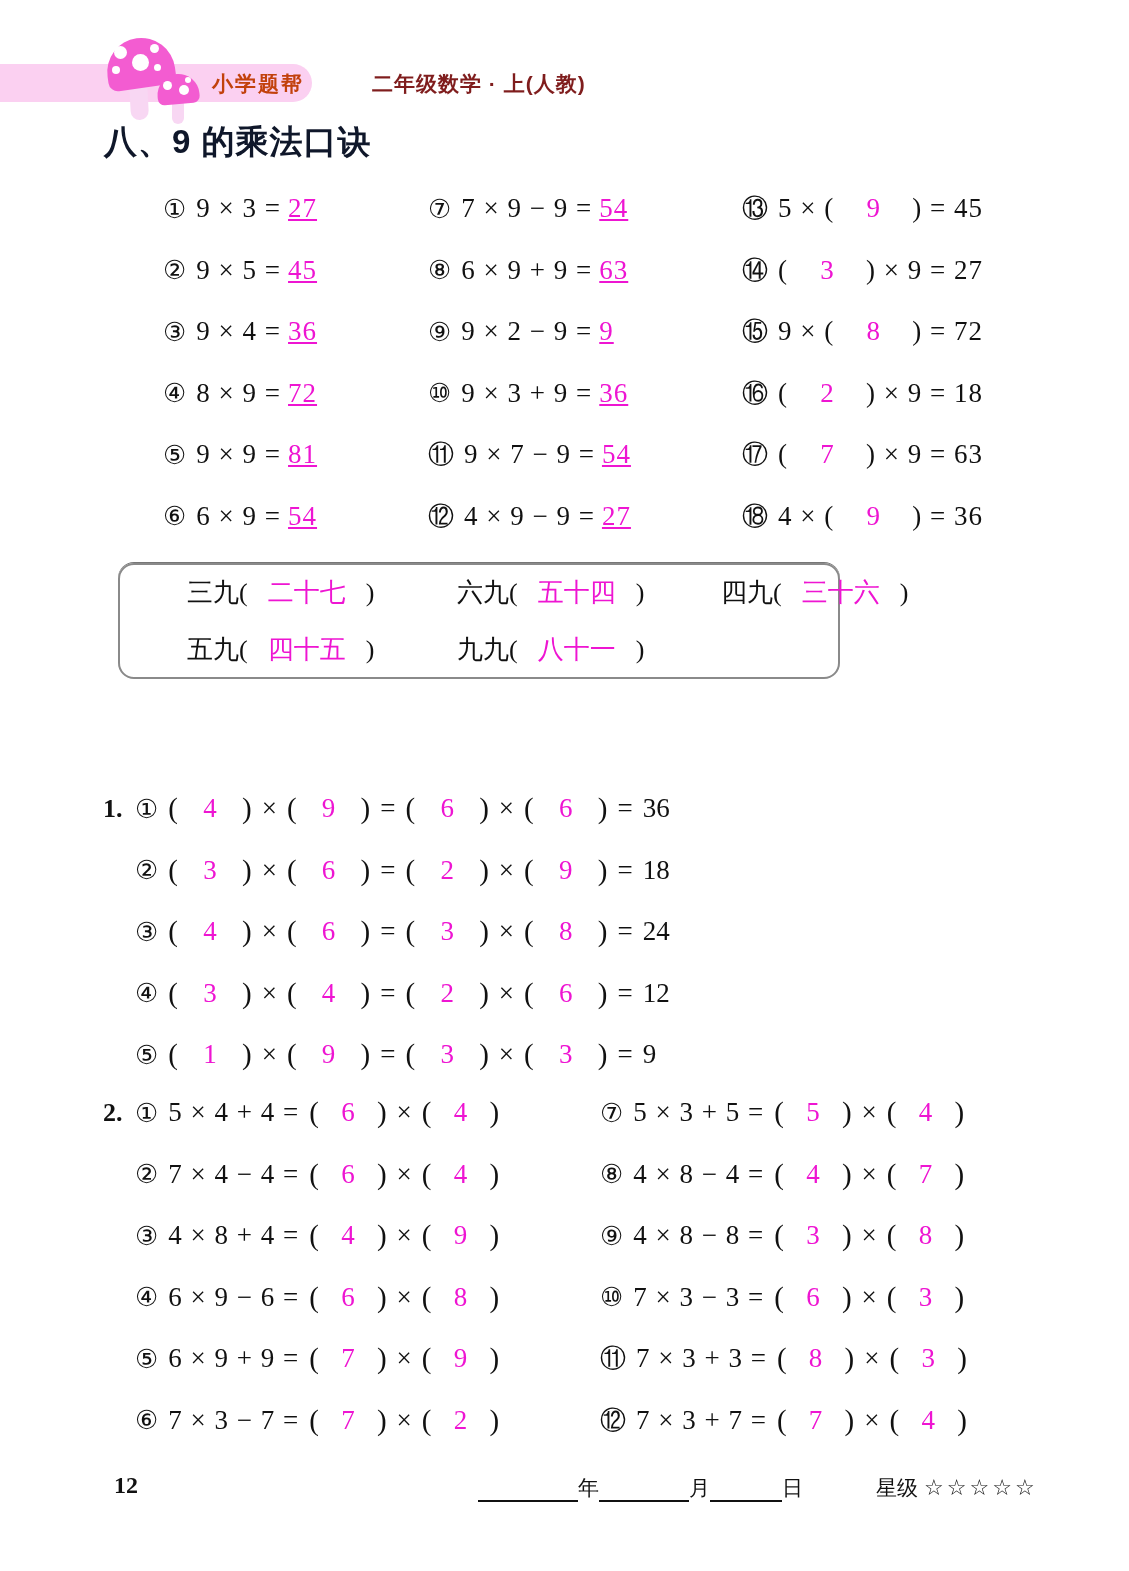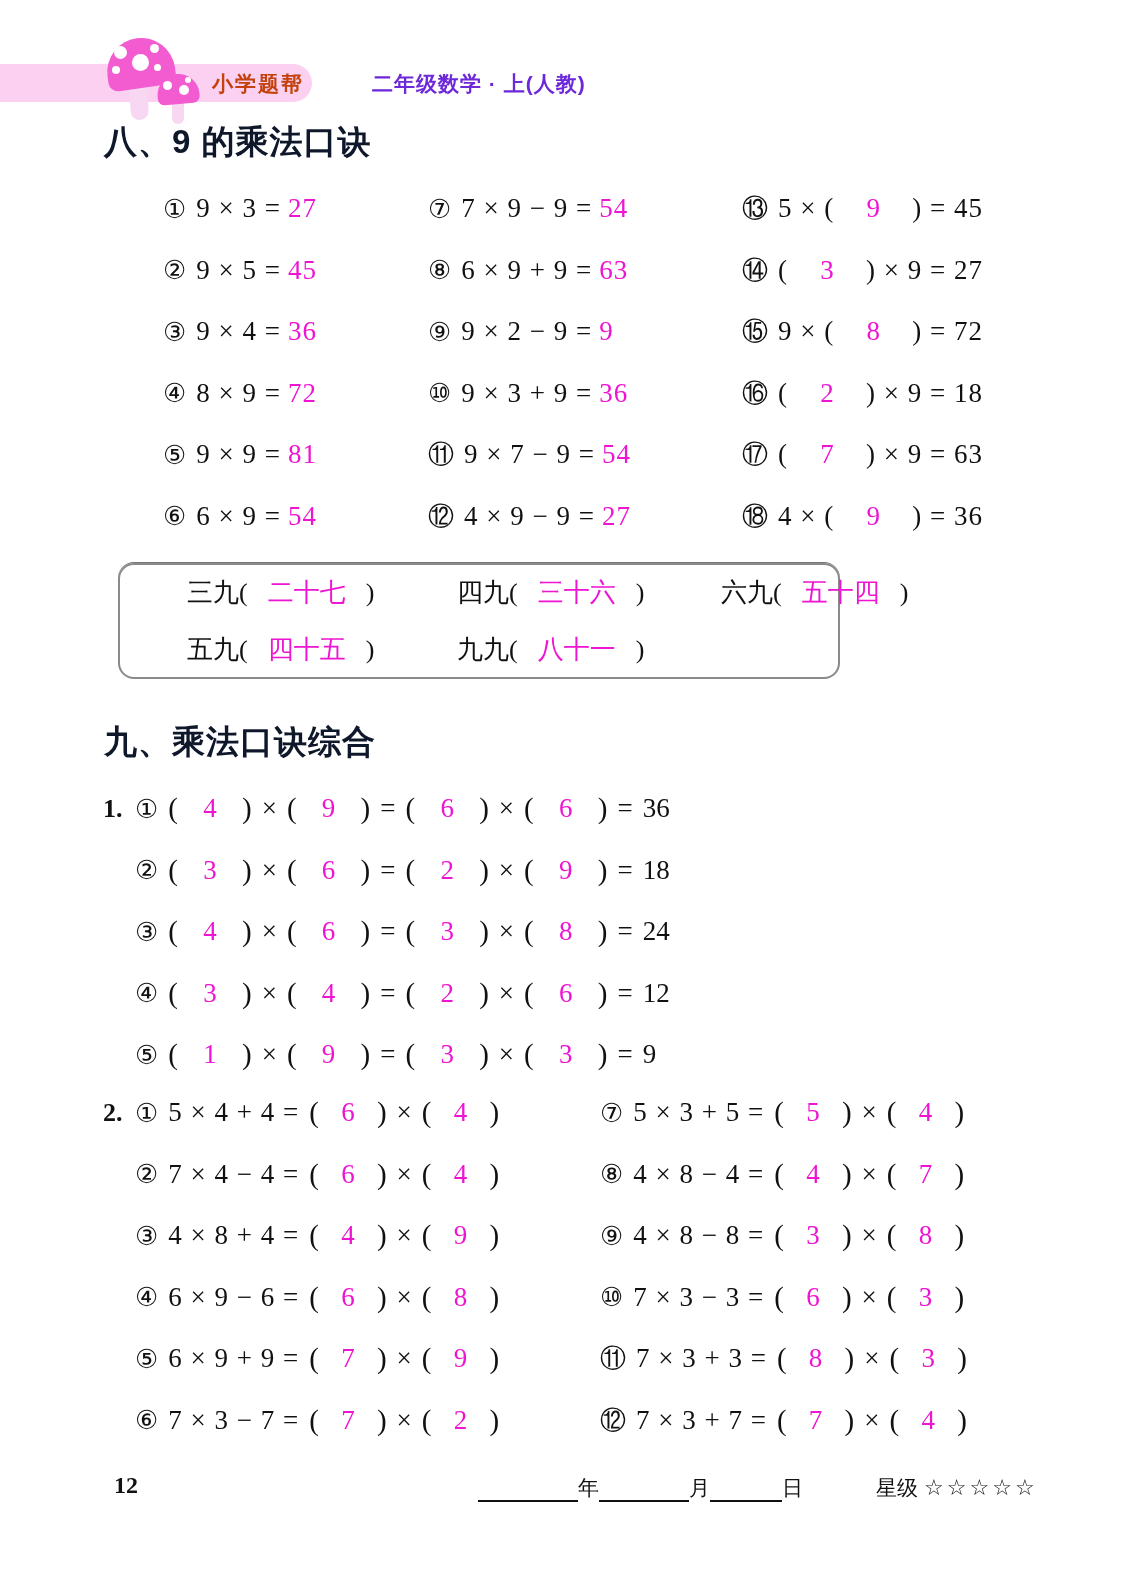--- a/index.html
+++ b/index.html
@@ -18,21 +18,21 @@
     border-radius:0 19px 19px 0;
   }
   .brand{
     position:absolute;left:212px;top:70px;
     font-family:"Liberation Sans","DejaVu Sans",sans-serif;
     font-size:21px;font-weight:bold;color:#c2410c;letter-spacing:2px;
   }
   .edition{
     position:absolute;left:372px;top:70px;
     font-family:"Liberation Sans","DejaVu Sans",sans-serif;
-    font-size:21px;font-weight:600;color:#6d28d9;letter-spacing:1px;
+    font-size:21px;font-weight:600;color:#7f1d1d;letter-spacing:1px;
   }
   
   .mushroom{position:absolute;}
   .m-big{left:102px;top:38px;width:80px;height:84px;}
   .m-big .stem{position:absolute;left:28px;top:40px;width:18px;height:42px;background:#f8d7f3;border-radius:9px;transform:rotate(-3deg);}
   .m-big .cap{position:absolute;left:4px;top:0;width:68px;height:50px;background:#f35cd1;border-radius:36px 36px 10px 10px;transform:rotate(-8deg);}
   .m-big .d1{position:absolute;left:12px;top:8px;width:13px;height:13px;background:#fff;border-radius:50%;}
   .m-big .d2{position:absolute;left:30px;top:16px;width:17px;height:17px;background:#fff;border-radius:50%;}
   .m-big .d3{position:absolute;left:48px;top:6px;width:9px;height:9px;background:#fff;border-radius:50%;}
   .m-big .d4{position:absolute;left:10px;top:28px;width:8px;height:8px;background:#fff;border-radius:50%;}
@@ -52,21 +52,21 @@
   #title8{top:120px;}
   #title9{top:720px;}
   
   .col{position:absolute;}
   #s8col1{left:163px;top:178px;}
   #s8col2{left:428px;top:178px;}
   #s8col3{left:742px;top:178px;}
   .row{height:61.5px;display:flex;align-items:center;font-size:27px;white-space:nowrap;}
   .circ{font-family:"DejaVu Sans",sans-serif;font-size:26px;margin-right:10px;}
   .expr{letter-spacing:1px;}
-  .ans{color:#ee15d2;margin-left:7px;letter-spacing:1px;}
+  .ans{color:#ee15d2;margin-left:7px;letter-spacing:1px;text-decoration:underline;}
   .par{font-size:29px;}
   .gapans{display:inline-block;min-width:78px;text-align:center;color:#ee15d2;margin:0;}
   
   .rhyme-box{
     position:absolute;left:118px;top:563px;width:722px;height:116px;
     border:2.5px solid #8a8a8a;border-radius:16px;
     box-shadow:0 -1px 0 #777;
     display:grid;grid-template-columns:270px 264px auto;
     align-content:center;row-gap:22px;
     padding-left:67px;box-sizing:border-box;
@@ -241,38 +241,37 @@
       </div>
     </div>
 
   <div class="rhyme-box">
 
       <div class="rhyme">
         <span>三九(</span><span class="gapans">二十七</span><span>)</span>
       </div>
 
       <div class="rhyme">
+        <span>六九(</span><span class="gapans">五十四</span><span>)</span>
+      </div>
+
+      <div class="rhyme">
         <span>四九(</span><span class="gapans">三十六</span><span>)</span>
-      </div>
-
-      <div class="rhyme">
-        <span>六九(</span><span class="gapans">五十四</span><span>)</span>
       </div>
 
 
       <div class="rhyme">
         <span>五九(</span><span class="gapans">四十五</span><span>)</span>
       </div>
 
       <div class="rhyme">
         <span>九九(</span><span class="gapans">八十一</span><span>)</span>
       </div>
     </div>
 
-  <div class="sec-title" id="title9">九、乘法口诀综合</div>
 
   <div class="col" id="part1">
 
       <div class="row">
         <span class="pfx">1.</span>
         <span class="circ">①</span>
         <span class="par">(</span>
         <span class="p1ans">4</span>
         <span class="par">)</span>
         <span class="op">×</span>

